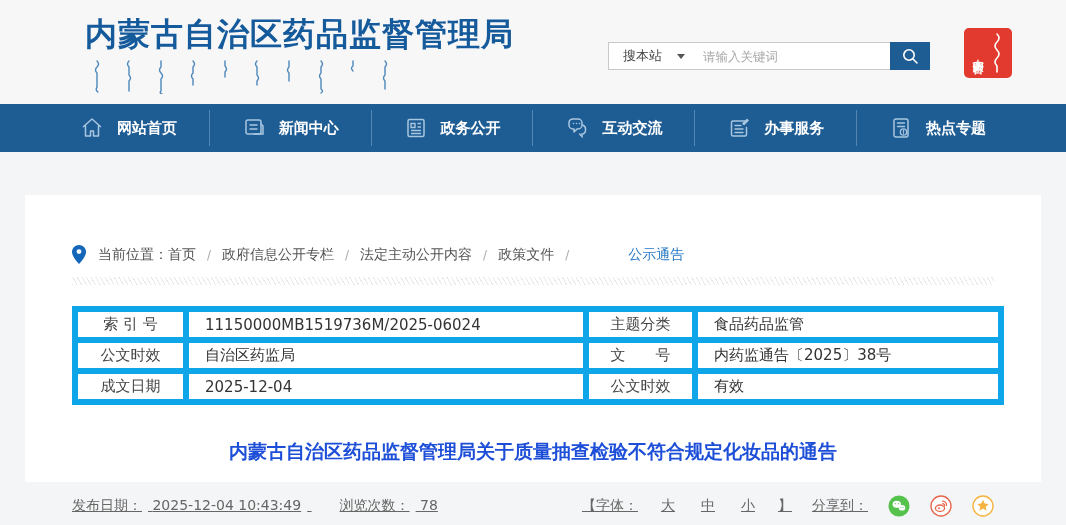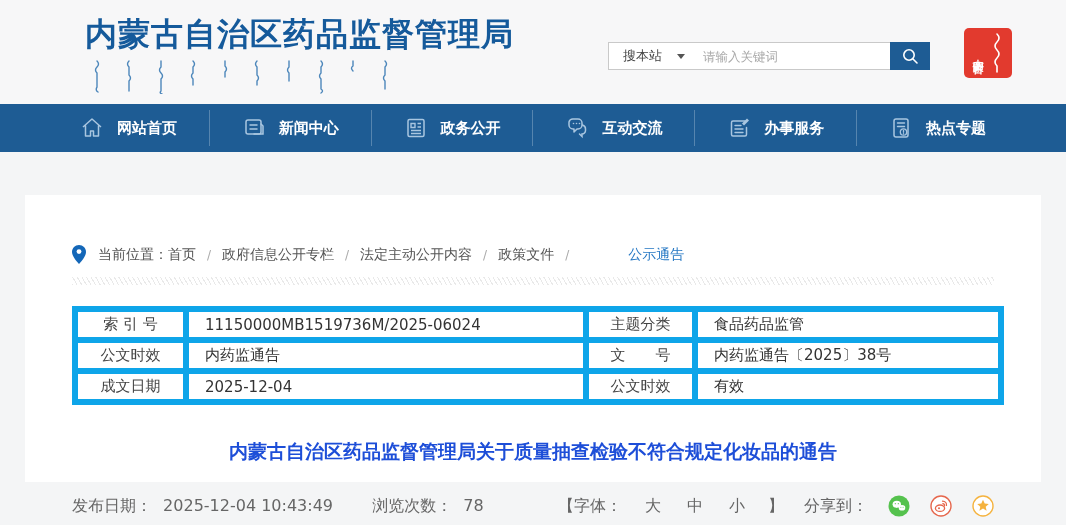--- a/index.html
+++ b/index.html
@@ -48,21 +48,21 @@
   .hatched { margin-top:13px; height:8px;
     background:repeating-linear-gradient(60deg,#e9e9e9 0 1px,transparent 1px 4px); }
   .doc-table { margin-top:21px; width:100%; border-collapse:collapse; font-size:15px;
     table-layout:fixed; }
   .doc-table td { border:6px solid #0ea5e9; height:31px; }
   .doc-table td.lbl { text-align:center; color:#444; }
   .doc-table td.val { padding-left:16px; color:#333; }
   .col-l1 { width:111px; } .col-v1 { width:400px; } .col-l2 { width:109px; } .col-v2 { width:306px; }
   .article-title { margin-top:34px; text-align:center; font-size:19px; font-weight:bold; color:#1d4ed8; }
   .meta { margin-top:30px; display:flex; justify-content:space-between; align-items:center;
-    font-size:16px; color:#666; }
+    font-size:14px; color:#666;text-decoration:underline; }
   .meta-left span { margin-right:6px; }
   .meta-left .gap { margin-left:28px; }
   .meta-right { display:flex; align-items:center; gap:20px; }
   .fs-btn { cursor:pointer; margin:0 3px; }
   .share-ico { width:22px; height:22px; cursor:pointer; display:inline-block; }
 </style>
 </head>
 <body>
 
 <div class="site-header">
@@ -188,21 +188,21 @@
       </colgroup>
     <tbody>
       <tr>
         <td class="lbl">索 引 号</td>
         <td class="val">11150000MB1519736M/2025-06024</td>
         <td class="lbl">主题分类</td>
         <td class="val">食品药品监管</td>
       </tr>
       <tr>
         <td class="lbl">公文时效</td>
-        <td class="val">内药监通告</td>
+        <td class="val">自治区药监局</td>
         <td class="lbl">文　　号</td>
         <td class="val">内药监通告〔2025〕38号</td>
       </tr>
       <tr>
         <td class="lbl">成文日期</td>
         <td class="val">2025-12-04</td>
         <td class="lbl">公文时效</td>
         <td class="val">有效</td>
       </tr>
     </tbody>

